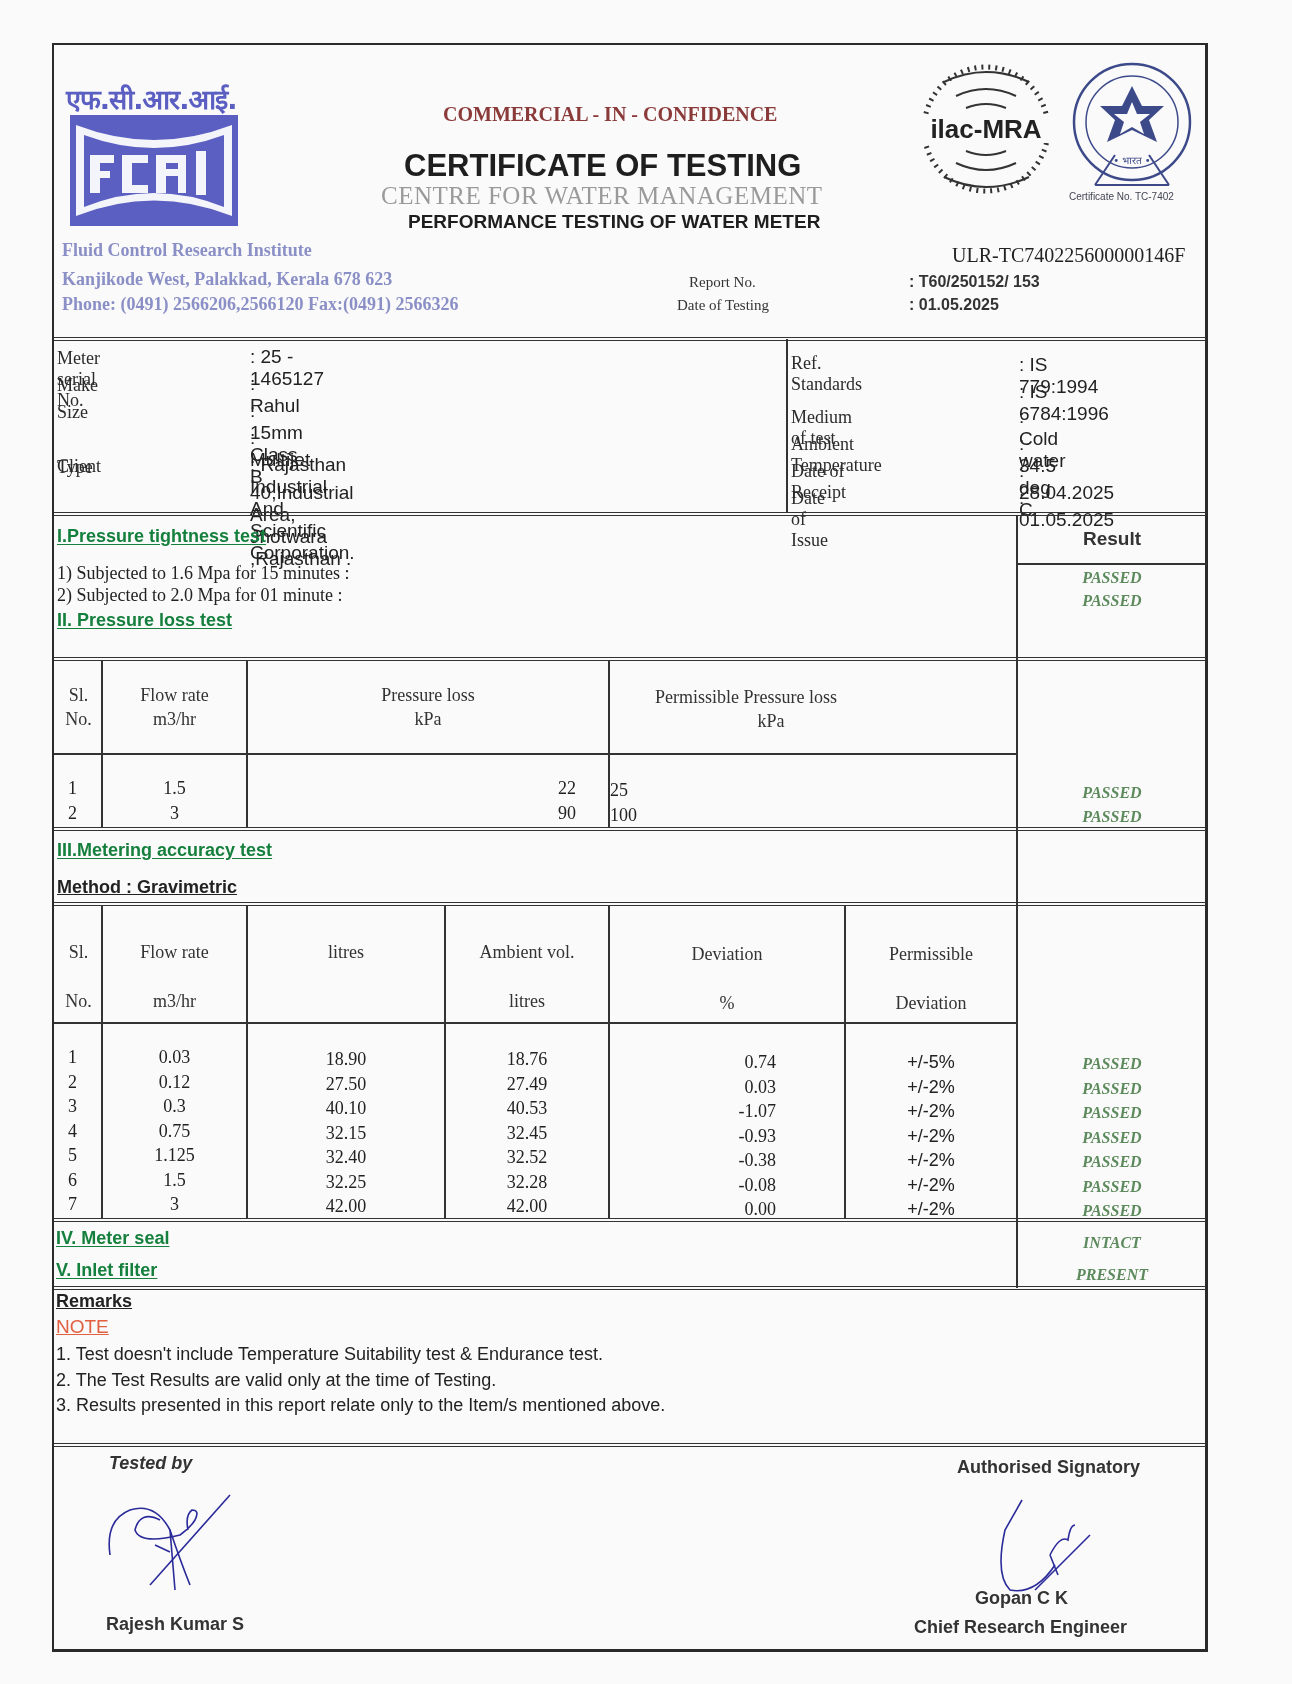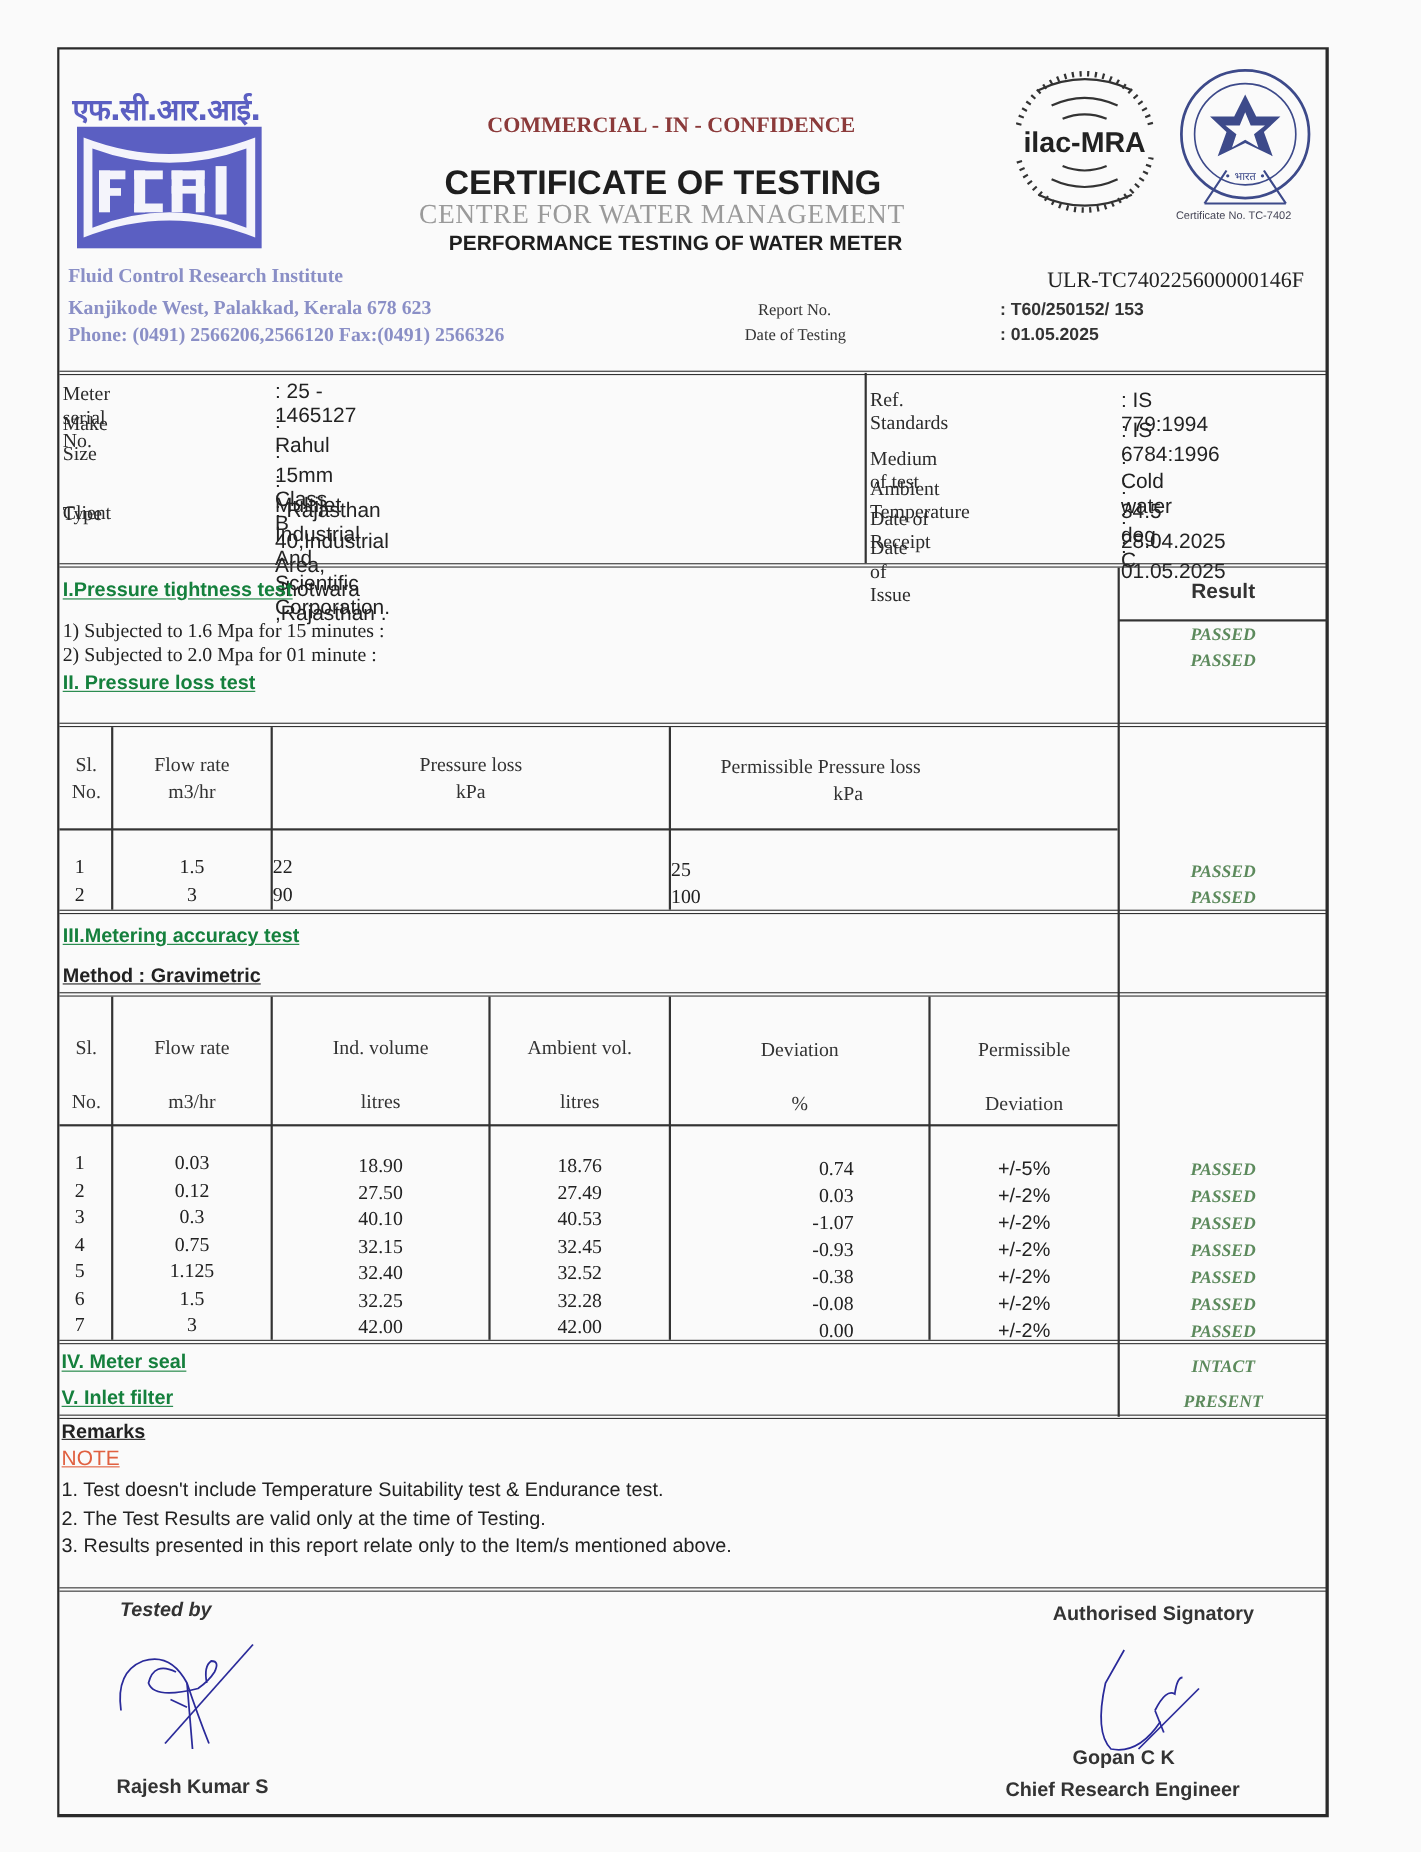--- a/index.html
+++ b/index.html
@@ -185,21 +185,21 @@
 </div>
 
 <div class="td rows" style="left:68px; top:776px;">
   <div>1</div>
   <div>2</div>
 </div>
 <div class="td rows" style="left:103px; top:776px; width:143px; text-align:center;">
   <div>1.5</div>
   <div>3</div>
 </div>
-<div class="td rows" style="left:248px; top:776px; width:328px; text-align:left;">
+<div class="td rows" style="left:248px; top:776px; width:328px; text-align:right;">
   <div>22</div>
   <div>90</div>
 </div>
 <div class="td rows" style="left:610px; top:778px; width:406px; text-align:left;">
   <div>25</div>
   <div>100</div>
 </div>
 <div class="abs passed" style="left:1018px; top:784px; width:188px;">PASSED</div>
 <div class="abs passed" style="left:1018px; top:808px; width:188px;">PASSED</div>
 
@@ -217,21 +217,20 @@
 
 <div class="th" style="left:56px; top:928px; width:45px; line-height:49px;">
   <div>Sl.</div>
     <div>No.</div>
 </div>
 <div class="th" style="left:103px; top:928px; width:143px; line-height:49px;">
   <div>Flow rate</div>
     <div>m3/hr</div>
 </div>
 <div class="th" style="left:248px; top:928px; width:196px; line-height:49px;">
-  <div>Ind. volume</div>
     <div>litres</div>
 </div>
 <div class="th" style="left:446px; top:928px; width:162px; line-height:49px;">
   <div>Ambient vol.</div>
     <div>litres</div>
 </div>
 <div class="th" style="left:610px; top:930px; width:234px; line-height:49px;">
   <div>Deviation</div>
     <div>%</div>
 </div>

